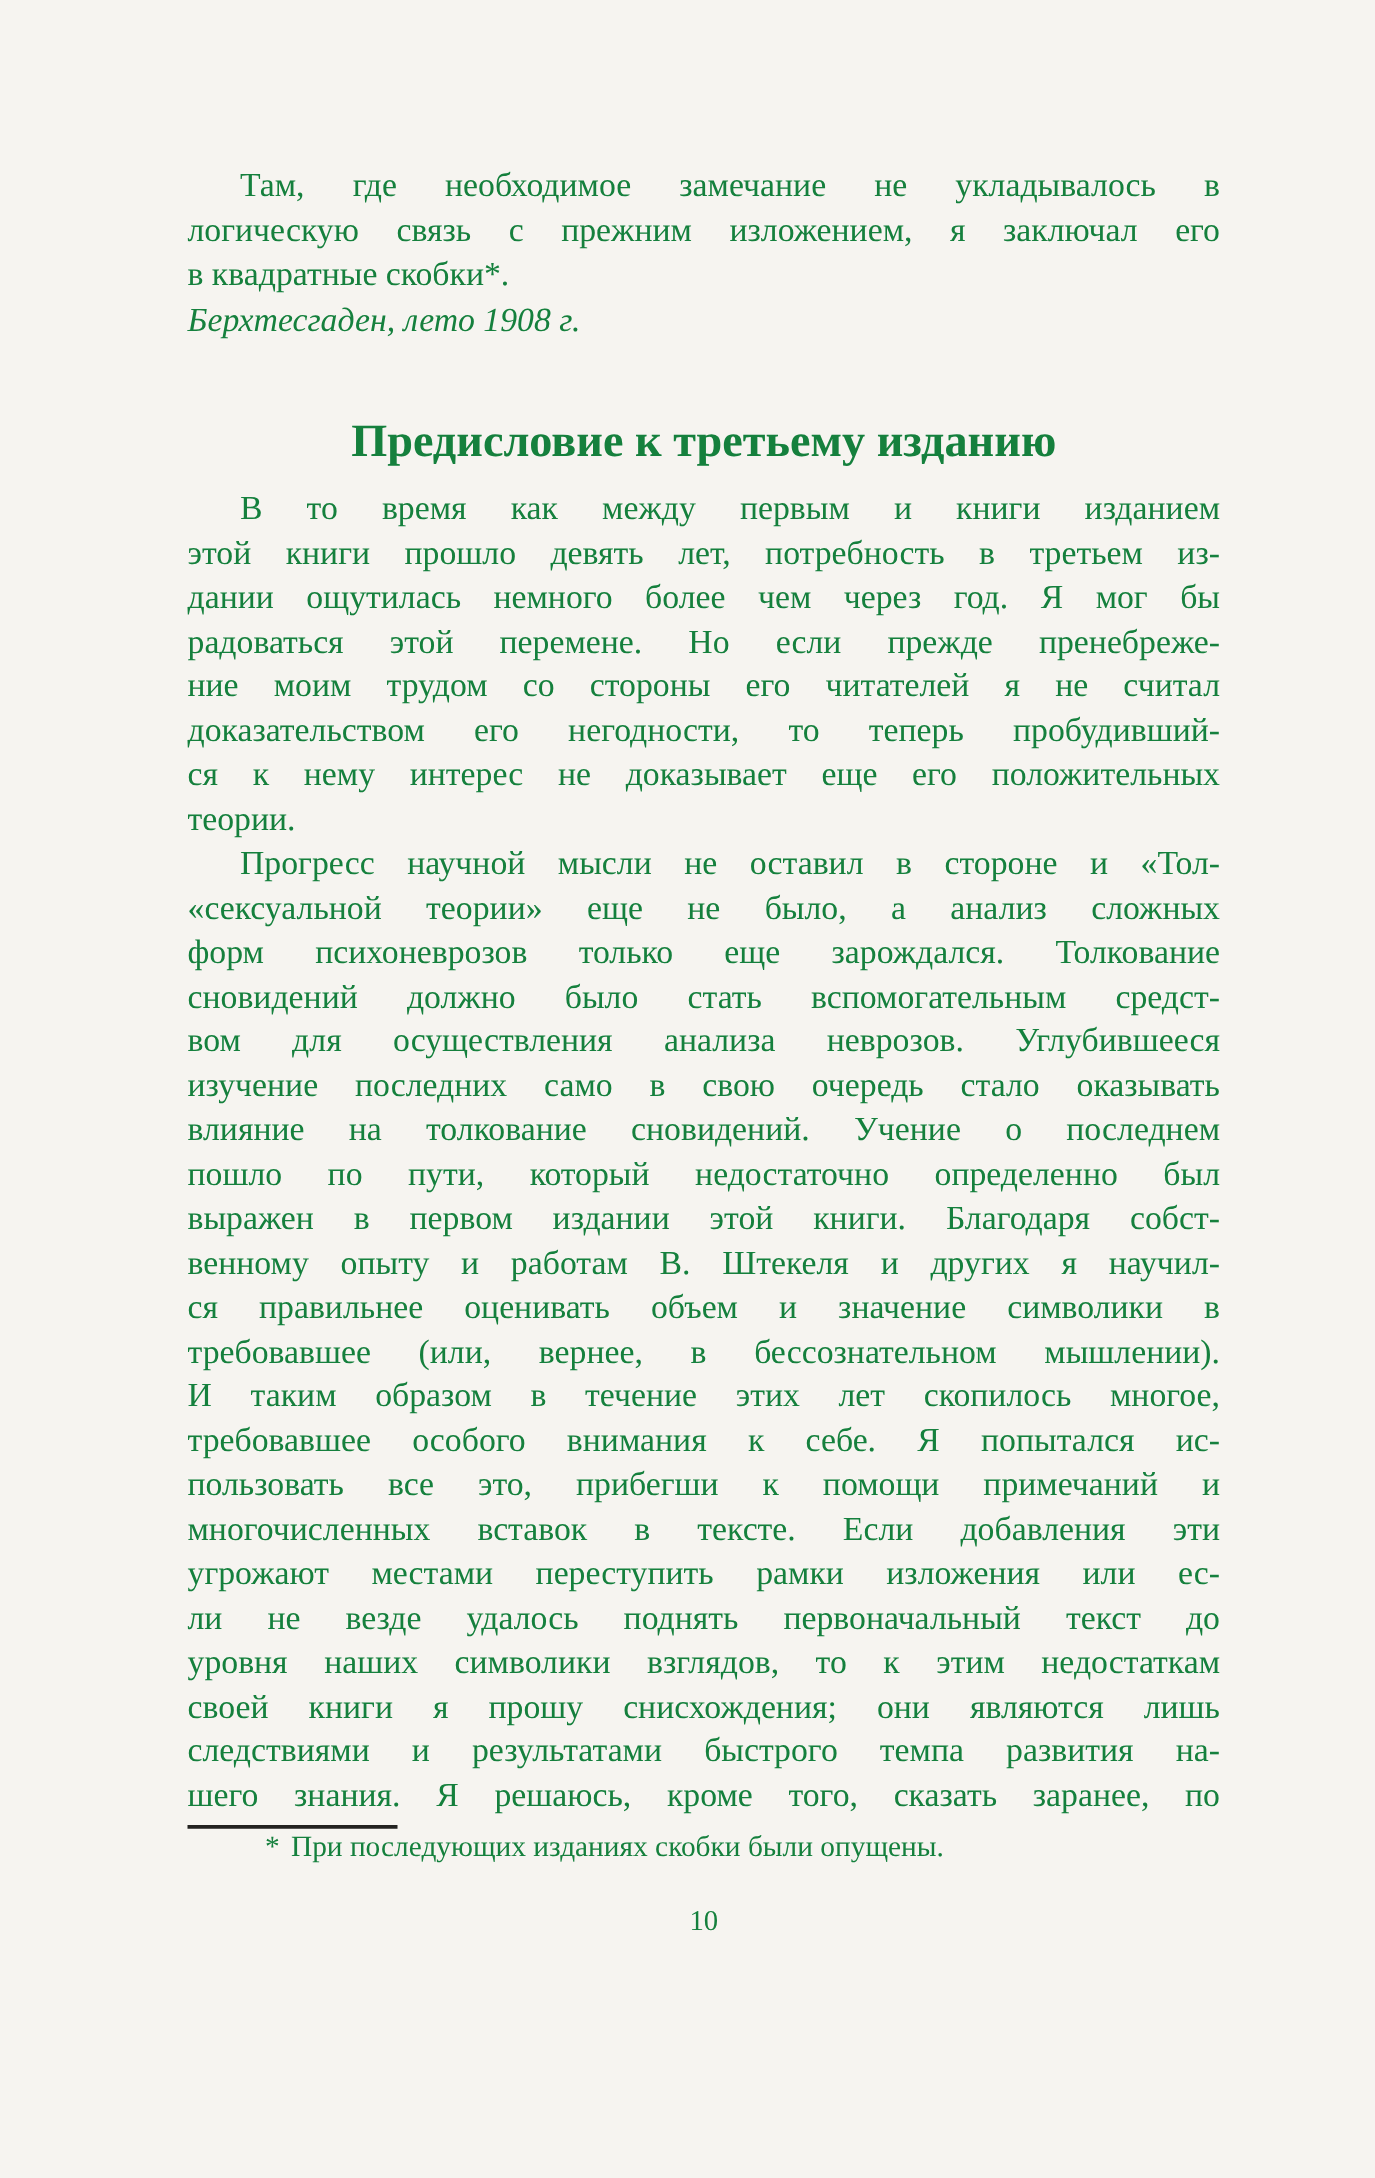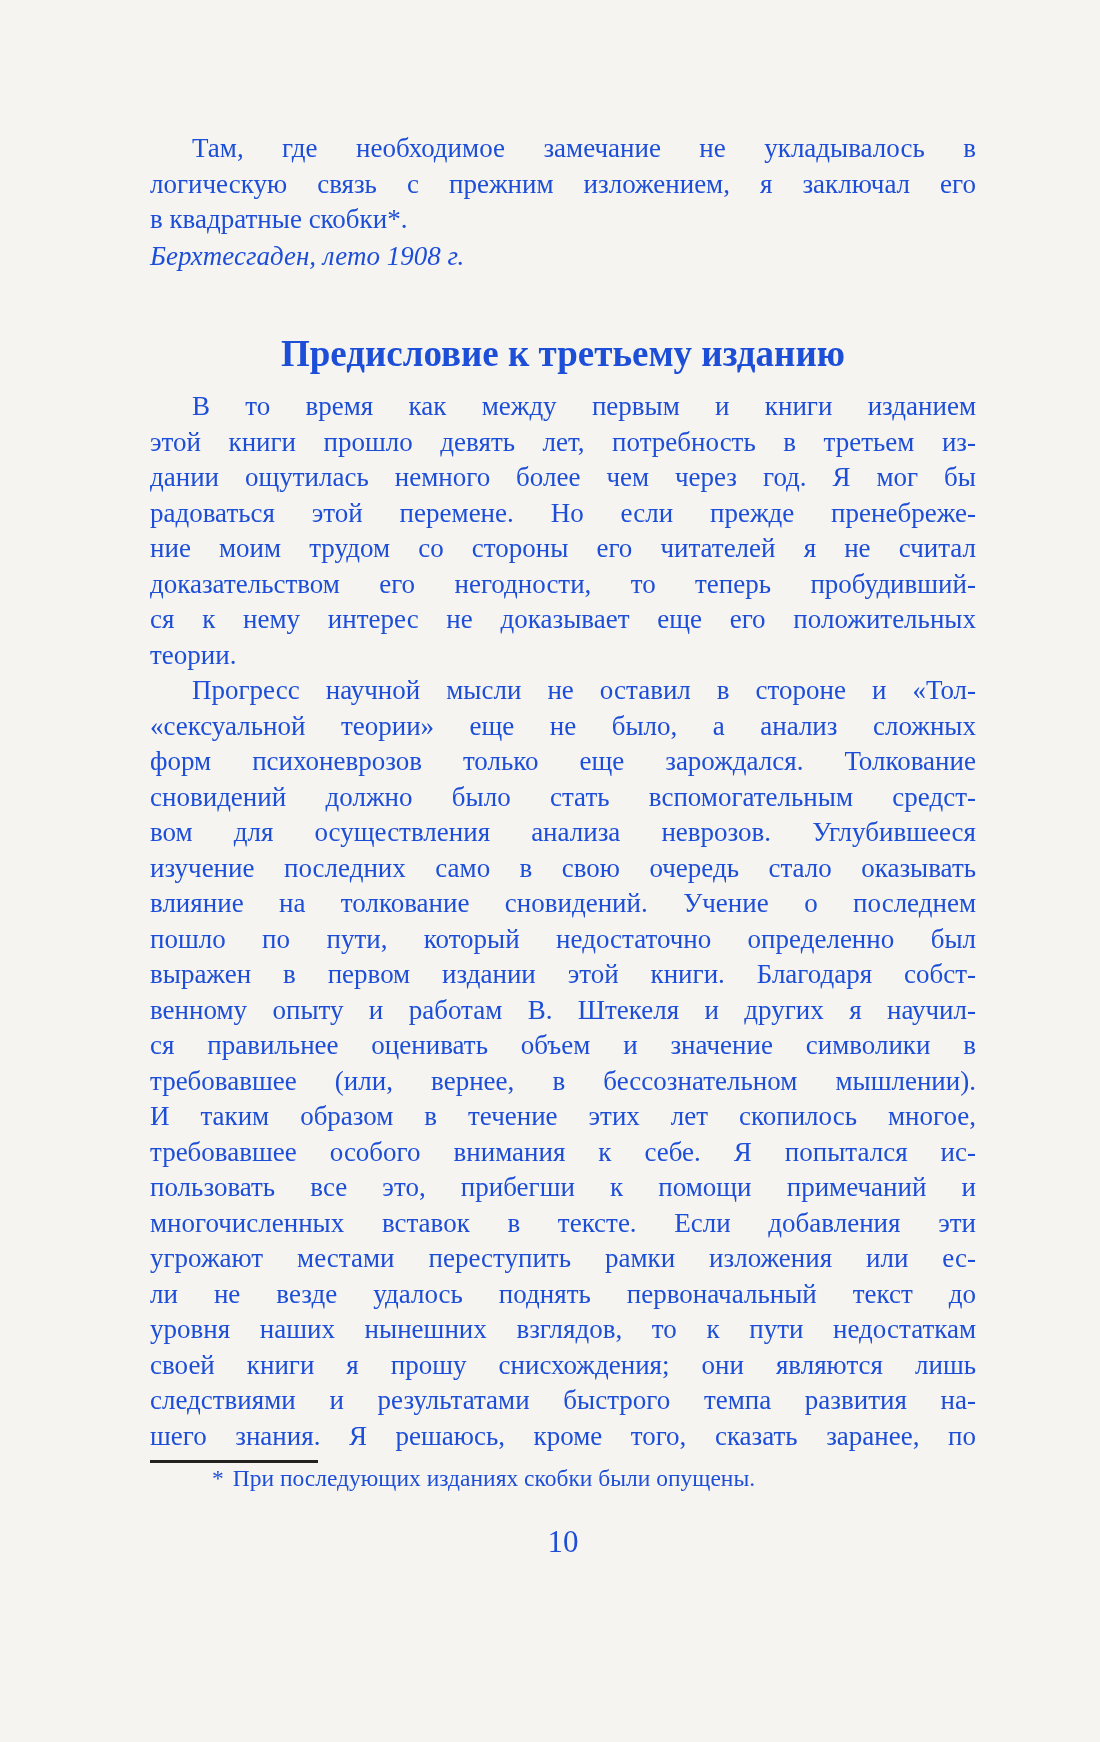--- a/index.html
+++ b/index.html
@@ -1,21 +1,21 @@
 <!DOCTYPE html>
 <html><head>
 <meta charset="utf-8">
 <style>
   html, body { margin: 0; padding: 0; }
   .page {
     position: relative;
     width: 1100px;
     height: 1742px;
     background: #f6f4f0;
-    color: #1d4ed8;
+    color: #15803d;
     font-family: "Liberation Serif", "DejaVu Serif", serif;
     overflow: hidden;
   }
   .text-column {
     position: absolute;
     left: 150px;
     top: 131px;
     width: 826px;
   }
   .para { font-size: 27px; }
@@ -51,21 +51,21 @@
     background: #232220;
     margin-top: 6px;
   }
   .footnote {
     font-size: 23.5px;
     line-height: 30px;
     padding-left: 62px;
   }
   .footnote .marker { margin-right: 9px; }
   .page-number {
-    font-size: 31px;
+    font-size: 23px;
     text-align: center;
     margin-top: 31px;
   }
 </style>
 </head>
 <body>
 
 <div class="page">
   <div class="text-column">
 
@@ -102,21 +102,21 @@
         <div class="line j">выражен в первом издании этой книги. Благодаря собст-</div>
         <div class="line j">венному опыту и работам В. Штекеля и других я научил-</div>
         <div class="line j">ся правильнее оценивать объем и значение символики в</div>
         <div class="line j">требовавшее (или, вернее, в бессознательном мышлении).</div>
         <div class="line j">И таким образом в течение этих лет скопилось многое,</div>
         <div class="line j">требовавшее особого внимания к себе. Я попытался ис-</div>
         <div class="line j">пользовать все это, прибегши к помощи примечаний и</div>
         <div class="line j">многочисленных вставок в тексте. Если добавления эти</div>
         <div class="line j">угрожают местами переступить рамки изложения или ес-</div>
         <div class="line j">ли не везде удалось поднять первоначальный текст до</div>
-        <div class="line j">уровня наших нынешних взглядов, то к пути недостаткам</div>
+        <div class="line j">уровня наших символики взглядов, то к этим недостаткам</div>
         <div class="line j">своей книги я прошу снисхождения; они являются лишь</div>
         <div class="line j">следствиями и результатами быстрого темпа развития на-</div>
         <div class="line j">шего знания. Я решаюсь, кроме того, сказать заранее, по</div>
       </div>
 
     <div class="footnote-rule"></div>
 
     <div class="footnote">
       <span class="marker">*</span><span>При последующих изданиях скобки были опущены.</span>
     </div>

